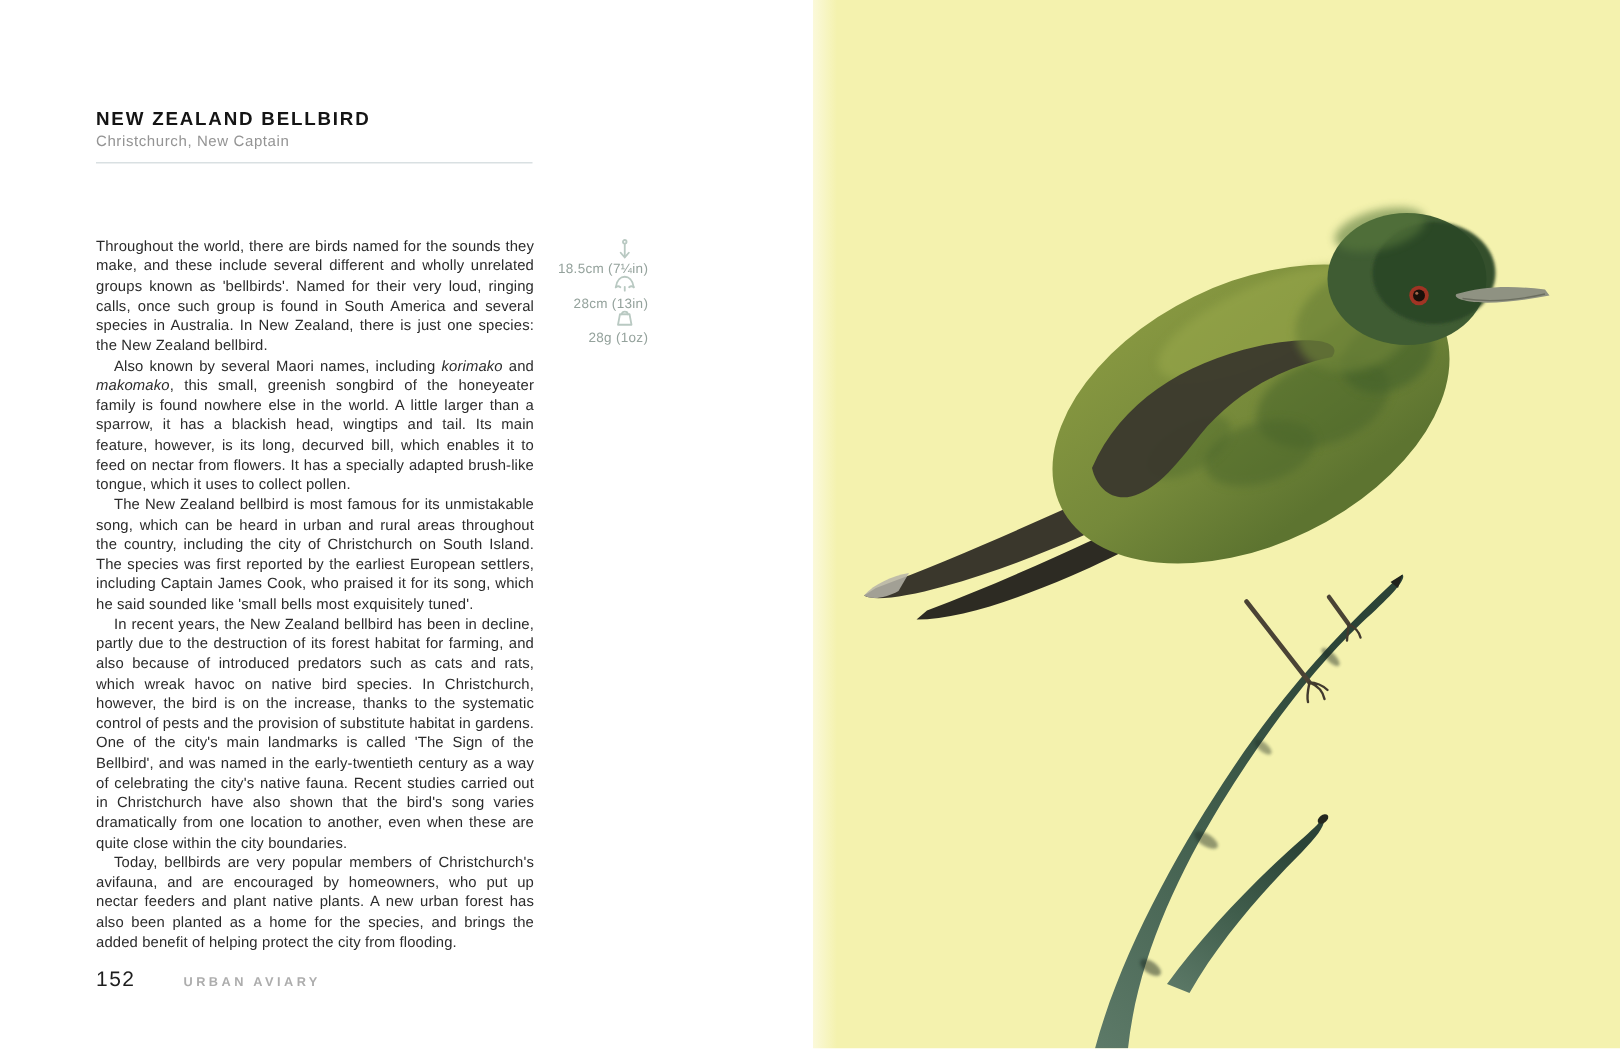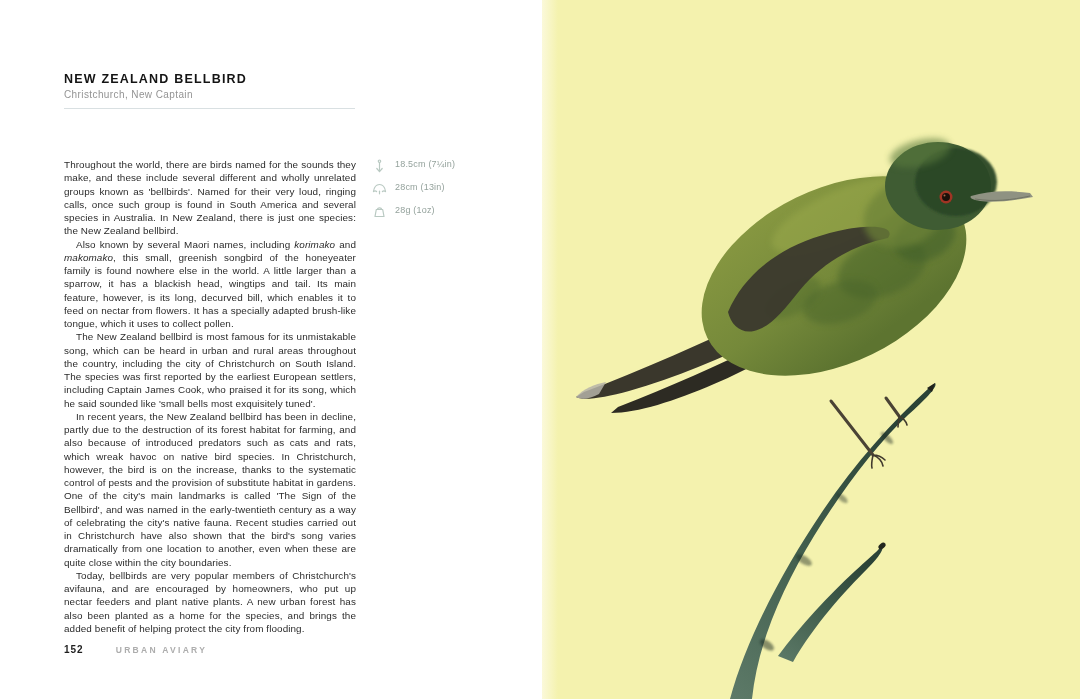--- a/index.html
+++ b/index.html
@@ -14,27 +14,27 @@
   .subtitle { position:absolute; left:64px; top:89px; font-size:10px; color:#949494; letter-spacing:.4px; }
   .title-rule { position:absolute; left:64px; top:108px; width:291px; height:1px; background:#d9e0e2; }
 
   .article { position:absolute; left:64px; top:158px; width:292px; font-size:9.9px;
              line-height:13.25px; text-align:justify; color:#2b2b2b; letter-spacing:.1px; }
   .article p { margin:0; }
   .article p.indent { text-indent:12px; }
   .article i { font-style:italic; }
 
   .stats { position:absolute; left:372px; top:159px; }
-  .stat-row { display:flex; align-items:flex-start; margin-bottom:8px; height:15px; }
+  .stat-row { display:flex; align-items:flex-end; margin-bottom:8px; height:15px;flex-direction:column; }
   .stat-icon { width:15px; height:15px; margin-right:8px; flex:0 0 auto; }
   .stat-icon svg { display:block; }
   .stat-value { font-size:9px; color:#94a29c; letter-spacing:.2px; white-space:nowrap; }
 
   .footer { position:absolute; left:64px; top:644px; display:flex; align-items:baseline; }
-  .page-number { font-size:10px; font-weight:bold; color:#1e1e1e; letter-spacing:1px; }
+  .page-number { font-size:14px; font-weight:normal; color:#1e1e1e; letter-spacing:1px; }
   .section-name { margin-left:32px; font-size:8.5px; color:#adadad; letter-spacing:2.3px; font-weight:bold; }
 
   
   .page-right { position:absolute; left:542px; top:0; width:538px; height:699px;
                 background:linear-gradient(to right, #fbf9da 0px, #f4f2ae 16px, #f4f2ae 100%); }
   .page-right svg { position:absolute; left:0; top:0; }
 </style>
 </head>
 <body>
 

